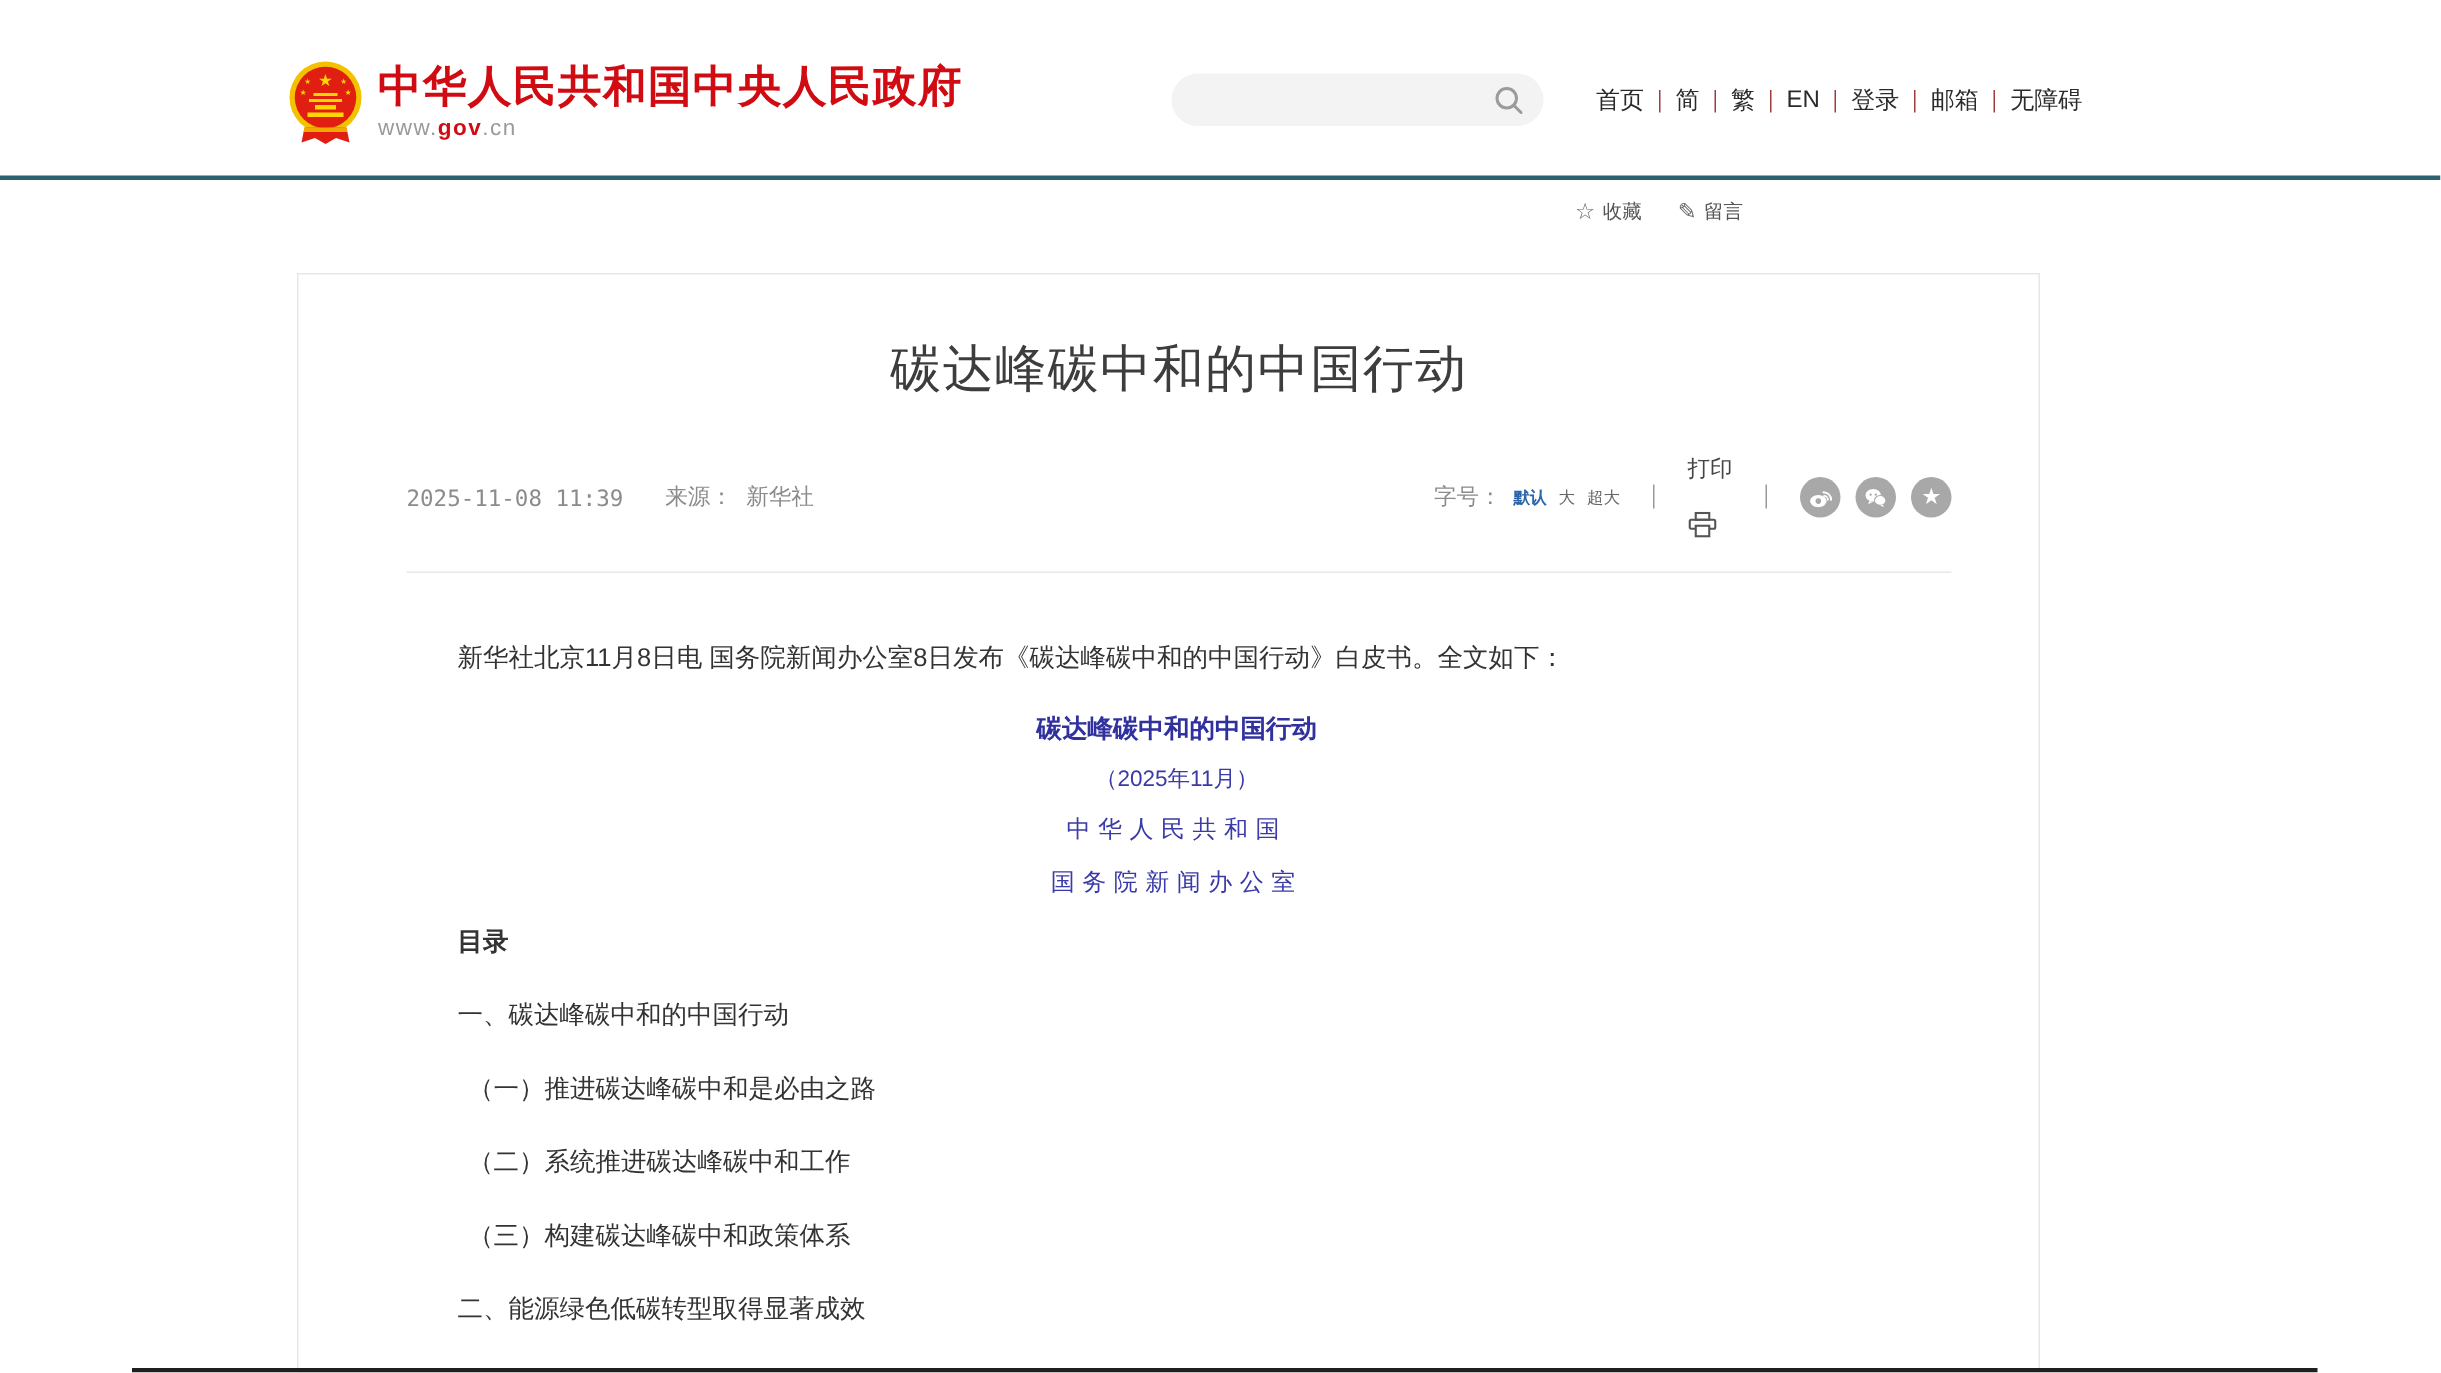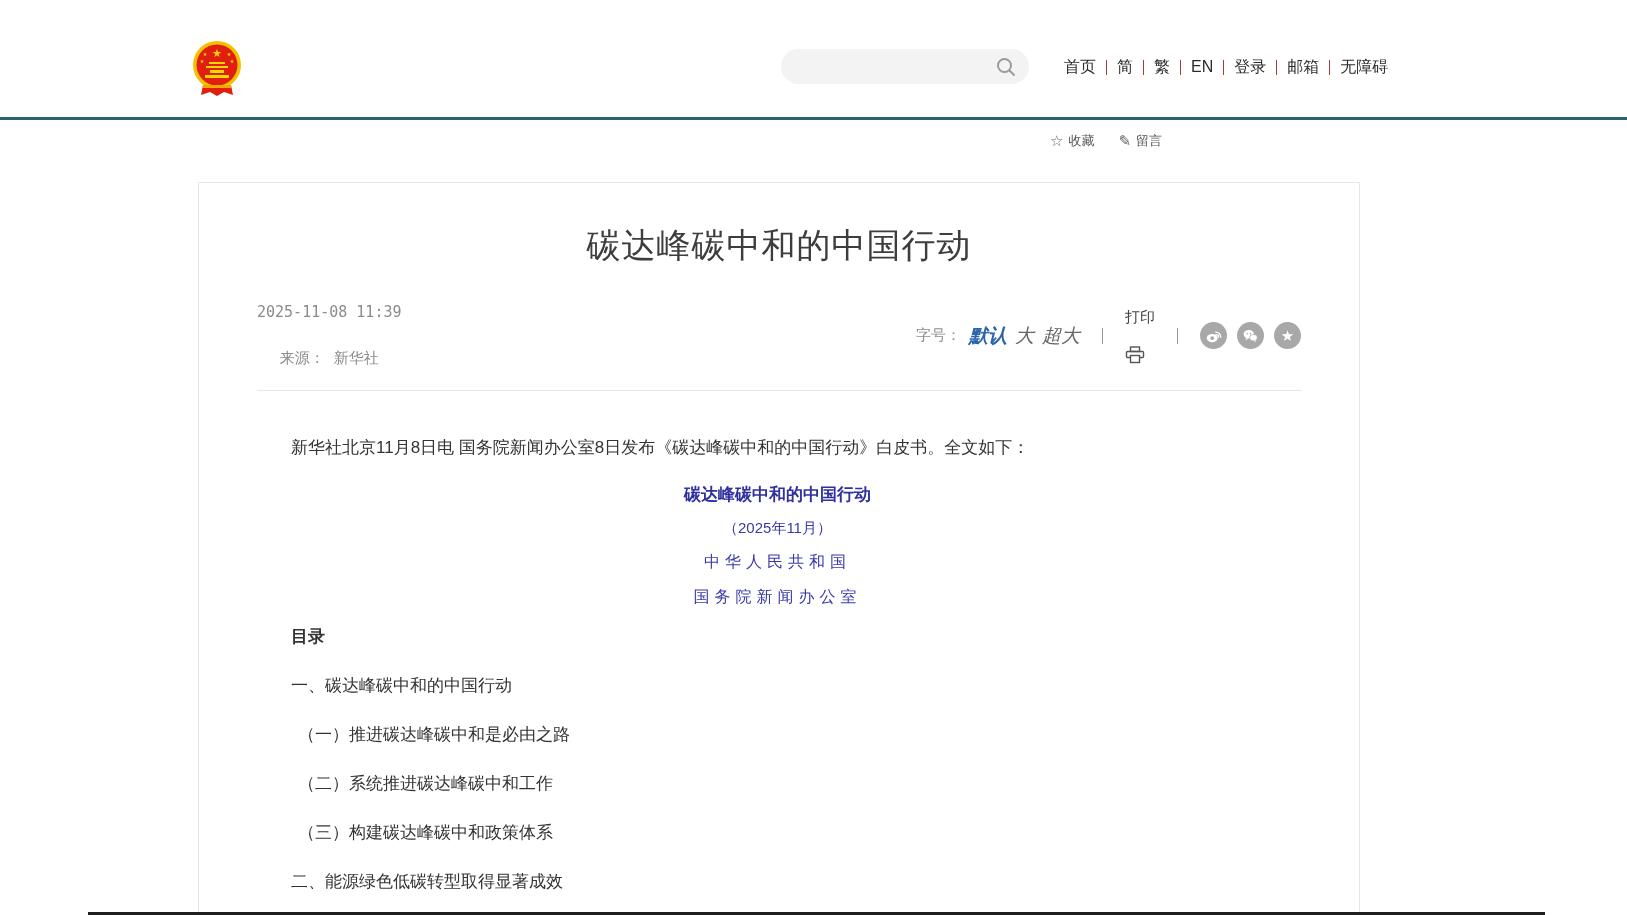--- a/index.html
+++ b/index.html
@@ -27,31 +27,31 @@
   .top-nav a { font-size:16px; color:#2b2b2b; text-decoration:none; cursor:pointer; white-space:nowrap; }
   .nav-sep { width:0; height:15px; border-left:1px solid #a03c3c; margin:0 10px; }
 
   
   .actions-row { position:absolute; left:1050px; top:132px; display:flex; gap:24px; }
   .actions-row .act { display:flex; align-items:center; gap:5px; font-size:13px; color:#555; cursor:pointer; }
   .actions-row .glyph { font-size:15px; color:#666; }
 
   
   .card { position:absolute; left:198px; top:182px; width:1162px; height:733px;
-          background:#fff; border:1px solid #e7e7e7; }
+          background:#fff; border:1px solid #e7e7e7;padding-left:14px; }
   .article-title { margin:40px 0 0; text-align:center; font-size:34px; font-weight:500; color:#3d3d3d; letter-spacing:1px; }
 
   .meta-row { margin:34px 58px 0 58px; padding-bottom:22px; border-bottom:1px solid #e8e8e8;
               display:flex; justify-content:space-between; align-items:center; }
-  .meta-left { display:flex; align-items:center; gap:28px;flex-direction:column; }
+  .meta-left { display:flex; align-items:flex-end; gap:28px; }
   .meta-date { font-family:"DejaVu Sans Mono","Liberation Mono",monospace; font-size:15px; color:#8b8b8b; }
   .meta-source { font-size:15px; color:#8b8b8b;font-family:Liberation Mono, monospace; }
   .meta-right { display:flex; align-items:center; }
   .fs-label { font-size:15px; color:#8b8b8b; }
-  .fs-opt { font-size:19px; color:#666; margin-left:8px; cursor:pointer;font-style:italic; }
+  .fs-opt { font-size:11px; color:#666; margin-left:8px; cursor:pointer; }
   .fs-opt.active { color:#2b65a9; font-weight:bold; }
   .vsep { width:0; height:16px; border-left:1px solid #999; margin:0 22px; }
   .print-btn { display:flex; align-items:flex-start; gap:19px; font-size:15px; color:#444; cursor:pointer;flex-direction:column; }
   .share-icons { display:flex; gap:10px; }
   .circle-icon { width:27px; height:27px; border-radius:50%; background:#a8a8a8;
                  display:flex; align-items:center; justify-content:center; cursor:pointer; }
   .circle-icon .star-glyph { color:#fff; font-size:15px; line-height:1; }
 
   
   .article-body { padding:0 95px 0 92px; color:#333; }
@@ -81,20 +81,24 @@
         <text x="26" y="17" font-size="11" fill="#ffd700" text-anchor="middle">★</text>
         <text x="14" y="16" font-size="5" fill="#ffd700" text-anchor="middle">★</text>
         <text x="38" y="16" font-size="5" fill="#ffd700" text-anchor="middle">★</text>
         <text x="11" y="23" font-size="5" fill="#ffd700" text-anchor="middle">★</text>
         <text x="41" y="23" font-size="5" fill="#ffd700" text-anchor="middle">★</text>
         <rect x="18" y="22" width="16" height="2" fill="#ffd700"></rect>
         <rect x="15" y="26" width="22" height="2" fill="#ffd700"></rect>
         <rect x="19" y="30" width="14" height="3" fill="#ffd700"></rect>
         <rect x="14" y="35" width="24" height="3" fill="#ffd700"></rect>
       </svg>
+      <div class="brand-text">
+        <div class="site-title">中华人民共和国中央人民政府</div>
+        <div class="site-url"><span>www.</span><span class="hl">gov</span><span>.cn</span></div>
+      </div>
     </div>
 
     <div class="searchbox">
       <input type="text" value="" style="">
       <svg class="search-icon" viewBox="0 0 22 22">
         <circle cx="9.5" cy="9.5" r="6.5" fill="none" stroke="#9b9b9b" stroke-width="2"></circle>
         <line x1="14.5" y1="14.5" x2="19" y2="19" stroke="#9b9b9b" stroke-width="2" stroke-linecap="round"></line>
       </svg>
     </div>
 

